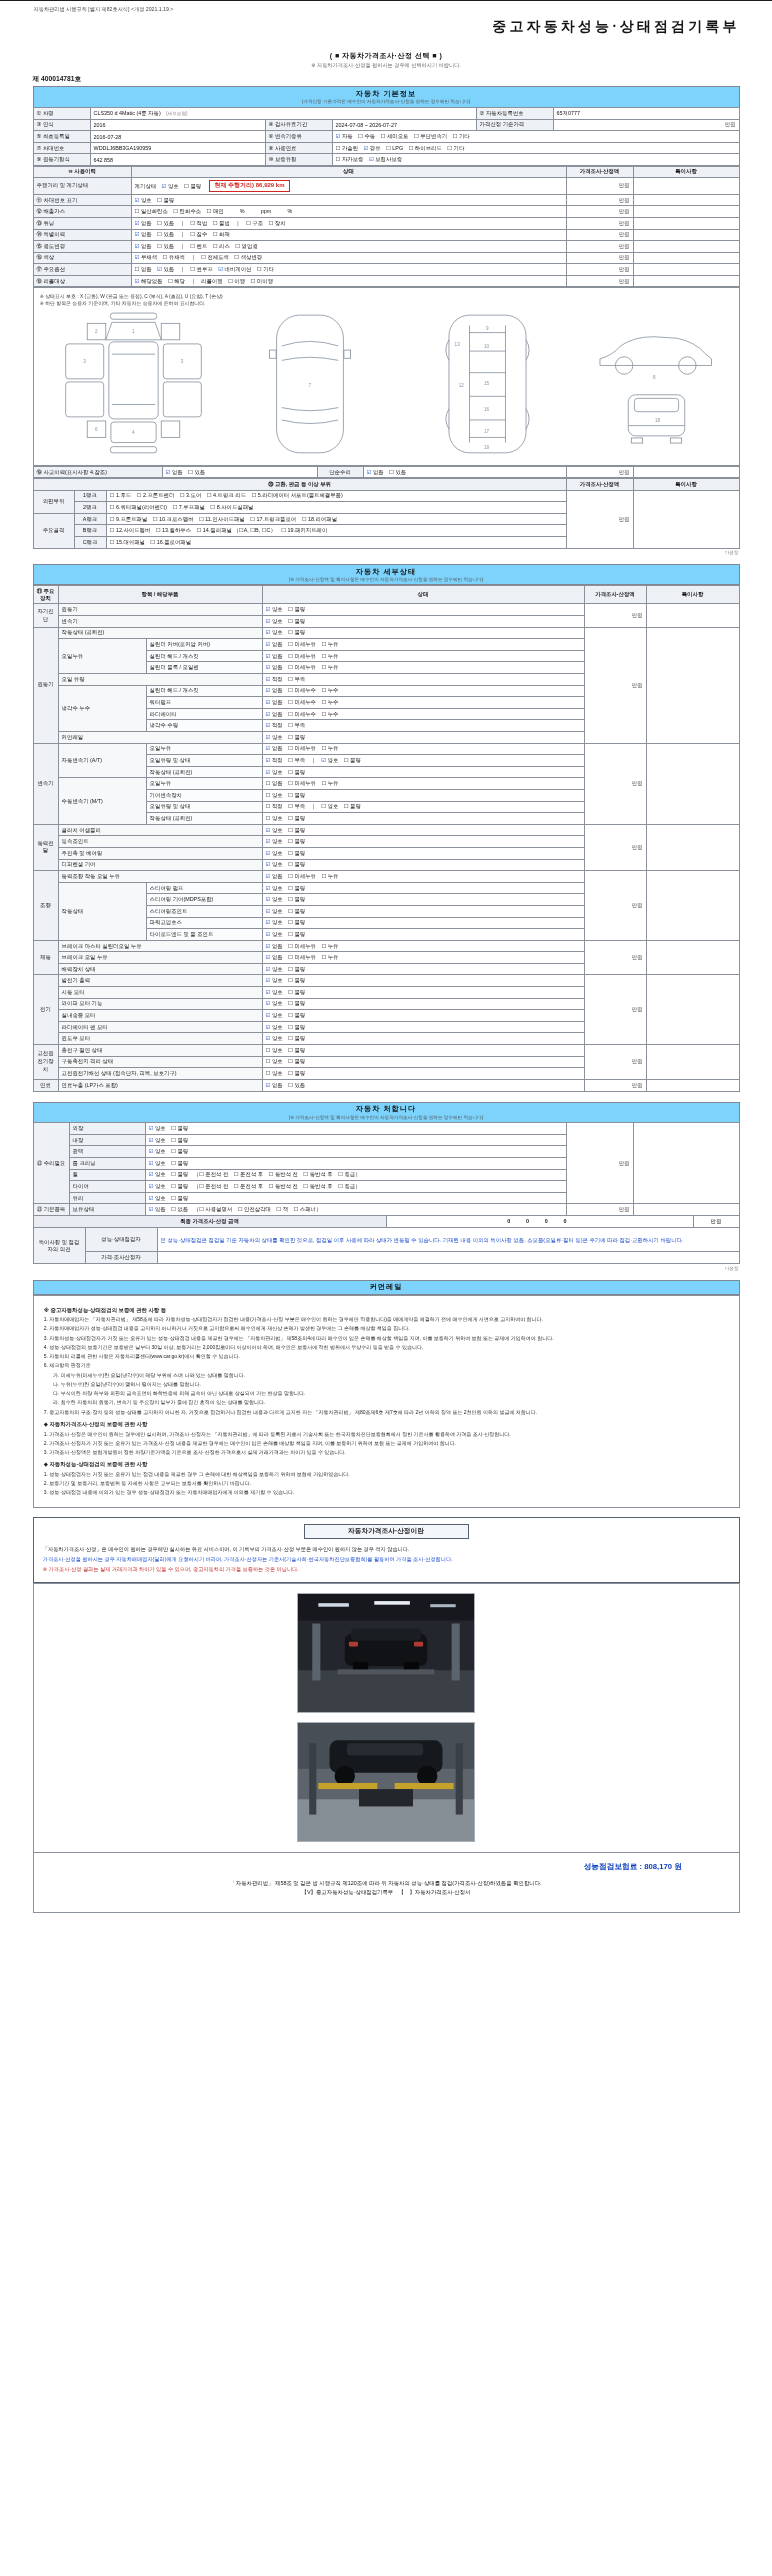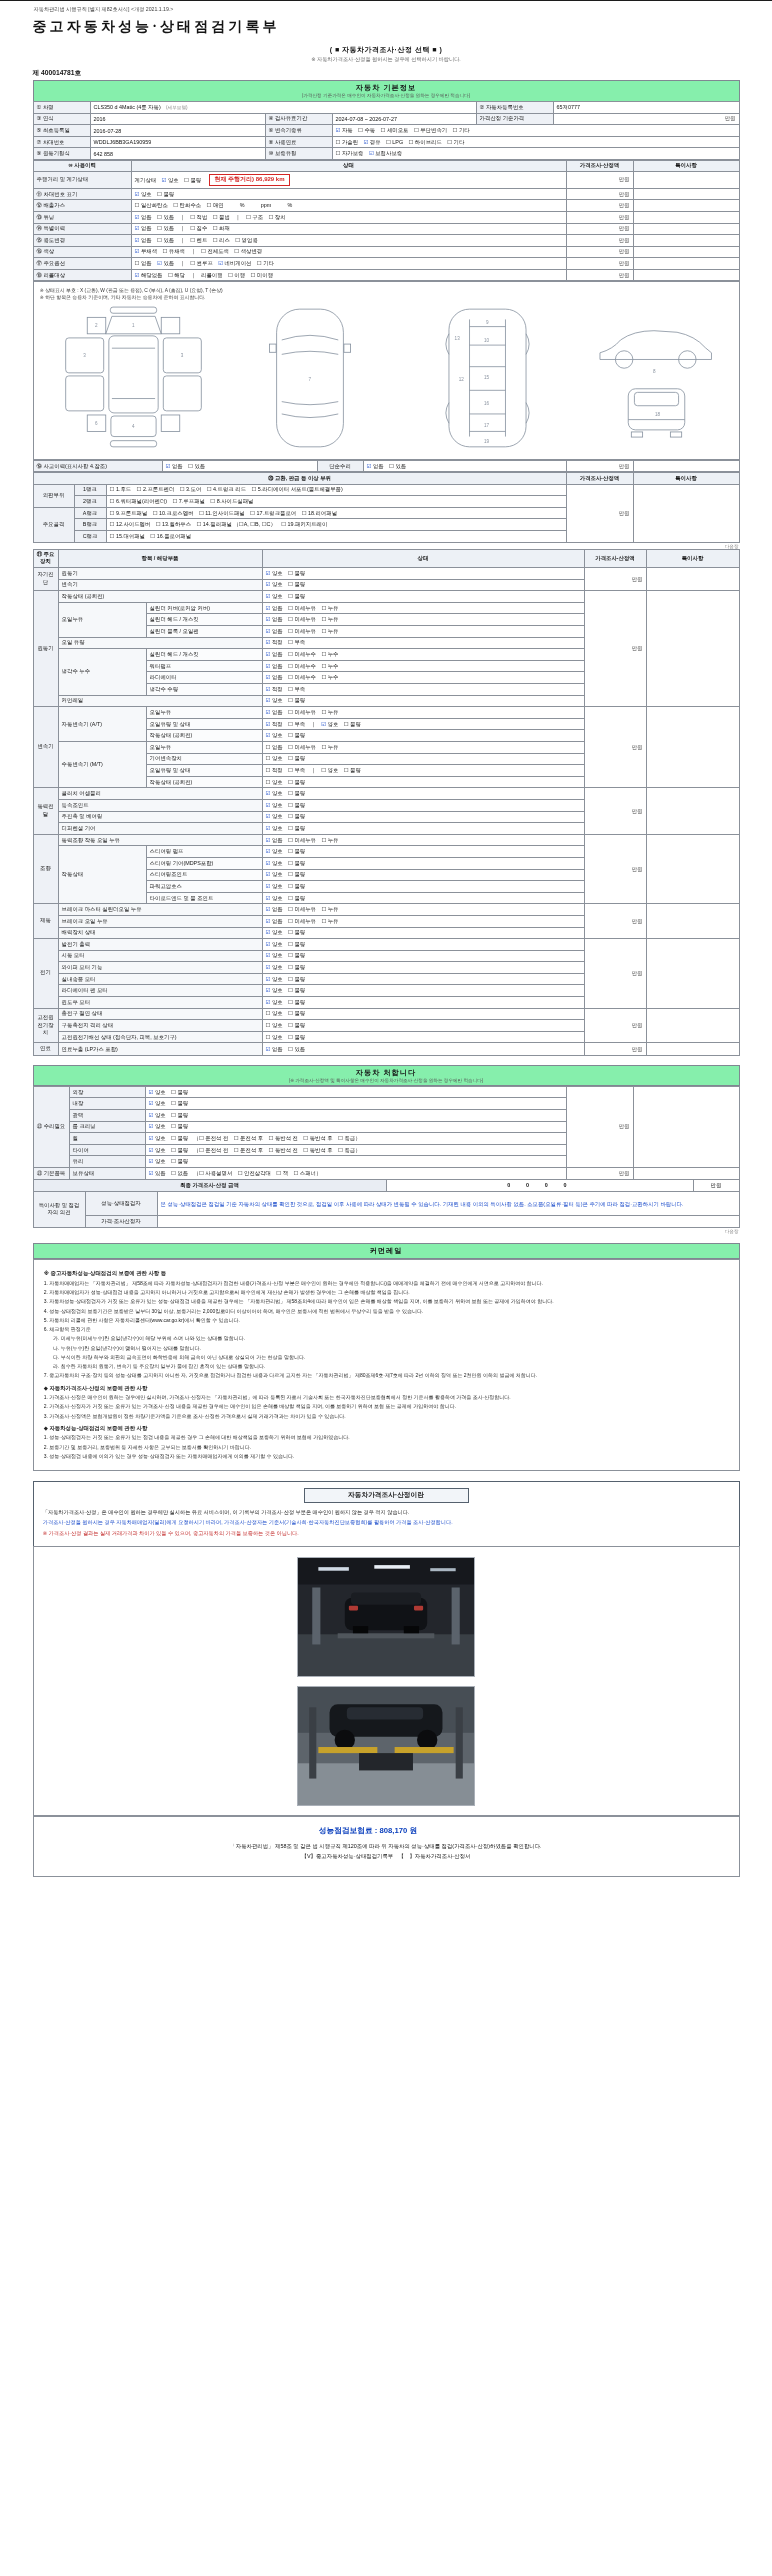--- a/index.html
+++ b/index.html
@@ -1,24 +1,24 @@
 <!DOCTYPE html>
 <html style="font-size:8.2px"><head>
 <meta charset="utf-8">
 <style>
   *{box-sizing:border-box;}
   body{margin:0;background:#ffffff;font-family:"Liberation Sans","DejaVu Sans",sans-serif;color:#141414;}
   .topbar{border-top:1.5px solid #1c1c1c;height:0;}
   .doc{width:707px;margin:0 auto;padding:3.1px 0 31px;}
   .topline{font-size:5.2px;color:#444;padding:1.5px 1px 4.1px;}
-  .title{text-align:left;font-size:14px;font-weight:bold;letter-spacing:3.1px;margin:1px 0 9px;font-family:Liberation Serif, serif;}
+  .title{text-align:right;font-size:14px;font-weight:bold;letter-spacing:3.1px;margin:1px 0 15px;font-family:Liberation Serif, serif;}
   .title-sub{text-align:center;font-size:7px;font-weight:bold;letter-spacing:0.5px;}
   .title-note{text-align:center;font-size:5.2px;color:#666;margin:1.5px 0 6.2px;}
   .docno{font-size:6.7px;font-weight:bold;margin:2.1px 0 1.5px;}
-  .sechead{border:0.5px solid #808792;background:#86efac;text-align:center;padding:1.5px 2.1px 2.1px;margin-top:9.3px;}
+  .sechead{border:0.5px solid #808792;background:#7dd3fc;text-align:center;padding:1.5px 2.1px 2.1px;margin-top:9.3px;}
   .sechead .t{font-size:7.2px;font-weight:bold;letter-spacing:1px;}
   .sechead .n{font-size:4.6px;color:#555;margin-top:0.5px;}
   table.grid{border-collapse:collapse;width:100%;table-layout:fixed;margin-top:-0.5px;}
   .grid td,.grid th{border:0.5px solid #8b919a;font-size:5.4px;padding:1.8px 3.1px;vertical-align:middle;word-break:break-all;}
   .grid th{background:#edf1f6;font-weight:bold;text-align:center;}
   .lbl{background:#eef1f6;}
   .dev{background:#eef1f6;text-align:center;line-height:1.45;}
   .part{background:#f6f8fa;}
   .sub{background:#fbfcfd;}
   .price{text-align:right;color:#444;}
@@ -36,21 +36,21 @@
   .np.head{font-weight:bold;font-size:5.4px;margin:3.6px 0 2.1px;}
   .np.ind{margin-left:9.3px;}
   .pricing{border:0.8px solid #55616e;margin-top:9.3px;padding:6.2px 9.3px 7.2px;}
   .pricing-title{width:165px;margin:0 auto 5.2px;border:0.8px solid #55616e;text-align:center;font-weight:bold;font-size:6.7px;padding:2.1px;background:#f2f5f9;}
   .pp{font-size:5.2px;line-height:1.55;margin:2.1px 0;}
   .pp.blue{color:#1547c9;}
   .pp.red{color:#c22a2a;}
   .photo-wrap{border:0.5px solid #8b919a;margin-top:-0.5px;padding:9.3px;display:flex;flex-direction:column;align-items:center;gap:9.3px;}
   .photo{border:0.5px solid #aab0b8;display:block;}
   .sign-wrap{border:0.5px solid #8b919a;margin-top:-0.5px;padding:8.2px 20.6px 13.4px;}
-  .fee{text-align:center;color:#0a3fbd;font-weight:bold;font-size:7.7px;margin:1px 36px 7.2px 0;}
+  .fee{text-align:right;color:#0a3fbd;font-weight:bold;font-size:7.7px;margin:1px 36px 7.2px 0;}
   .sign-line{text-align:center;font-size:5.4px;margin:2.6px 0;}
   .final-label{background:#e9edf3;font-weight:bold;text-align:center;font-size:6px;}
   .final-amount{text-align:center;font-weight:bold;font-size:7px;letter-spacing:5.2px;}
   .opinion-text{color:#1547c9;font-size:5.2px;line-height:1.5;}
   .opinion-row td{height:24px;}
 </style>
 </head>
 <body>
 
 <div class="topbar"></div>
@@ -315,20 +315,24 @@
           <td class="state">☐ 12.사이드멤버　☐ 13.휠하우스　☐ 14.필러패널 （☐A, ☐B, ☐C）　☐ 19.패키지트레이</td>
         </tr>
         <tr>
           <td class="lbl center">C랭크</td>
           <td class="state">☐ 15.대쉬패널　☐ 16.플로어패널</td>
         </tr>
       </tbody>
   </table>
   <div class="nextpage">다음장</div>
 
+  <div class="sechead">
+    <div class="t">자동차 세부상태</div>
+    <div class="n">(※ 가격조사·산정액 및 특이사항은 매수인이 자동차가격조사·산정을 원하는 경우에만 적습니다)</div>
+  </div>
   <table class="grid">
     <colgroup>
         <col style="width:25px">
         <col style="width:88px">
         <col style="width:116px">
         <col>
         <col style="width:62px">
         <col style="width:93px">
       </colgroup>
     <tbody>

